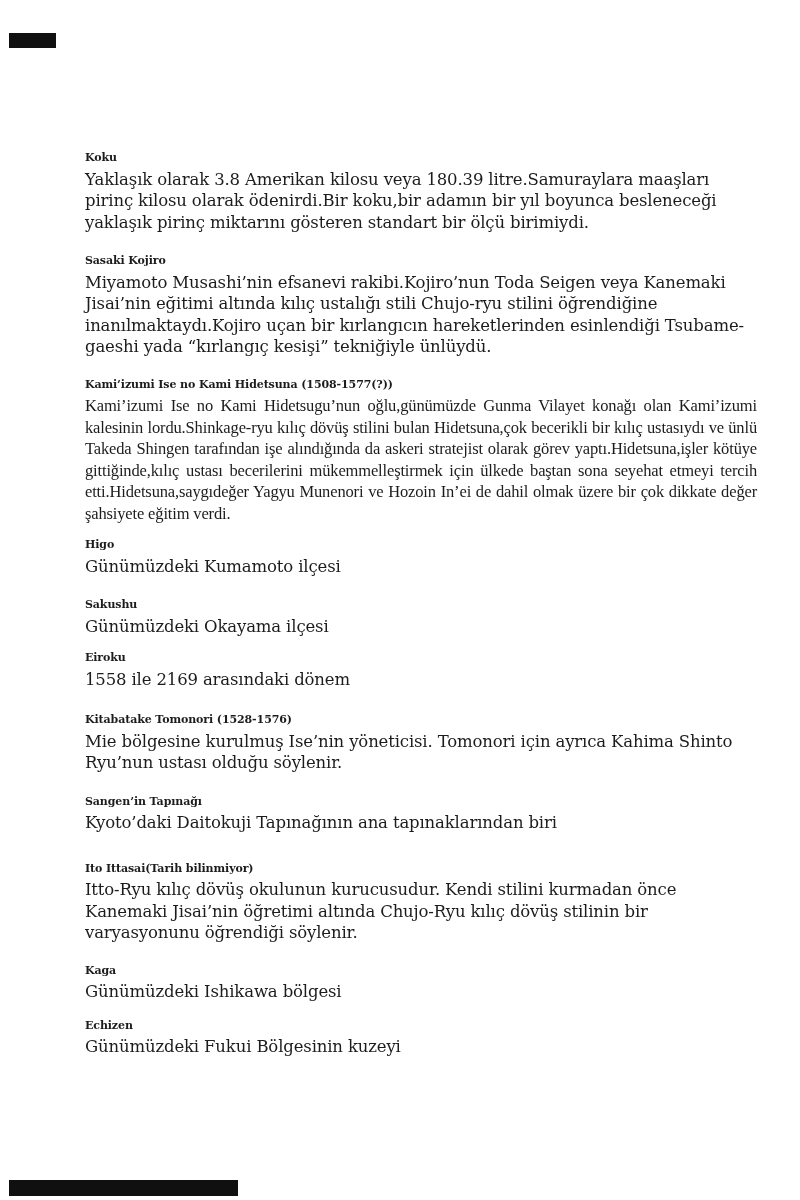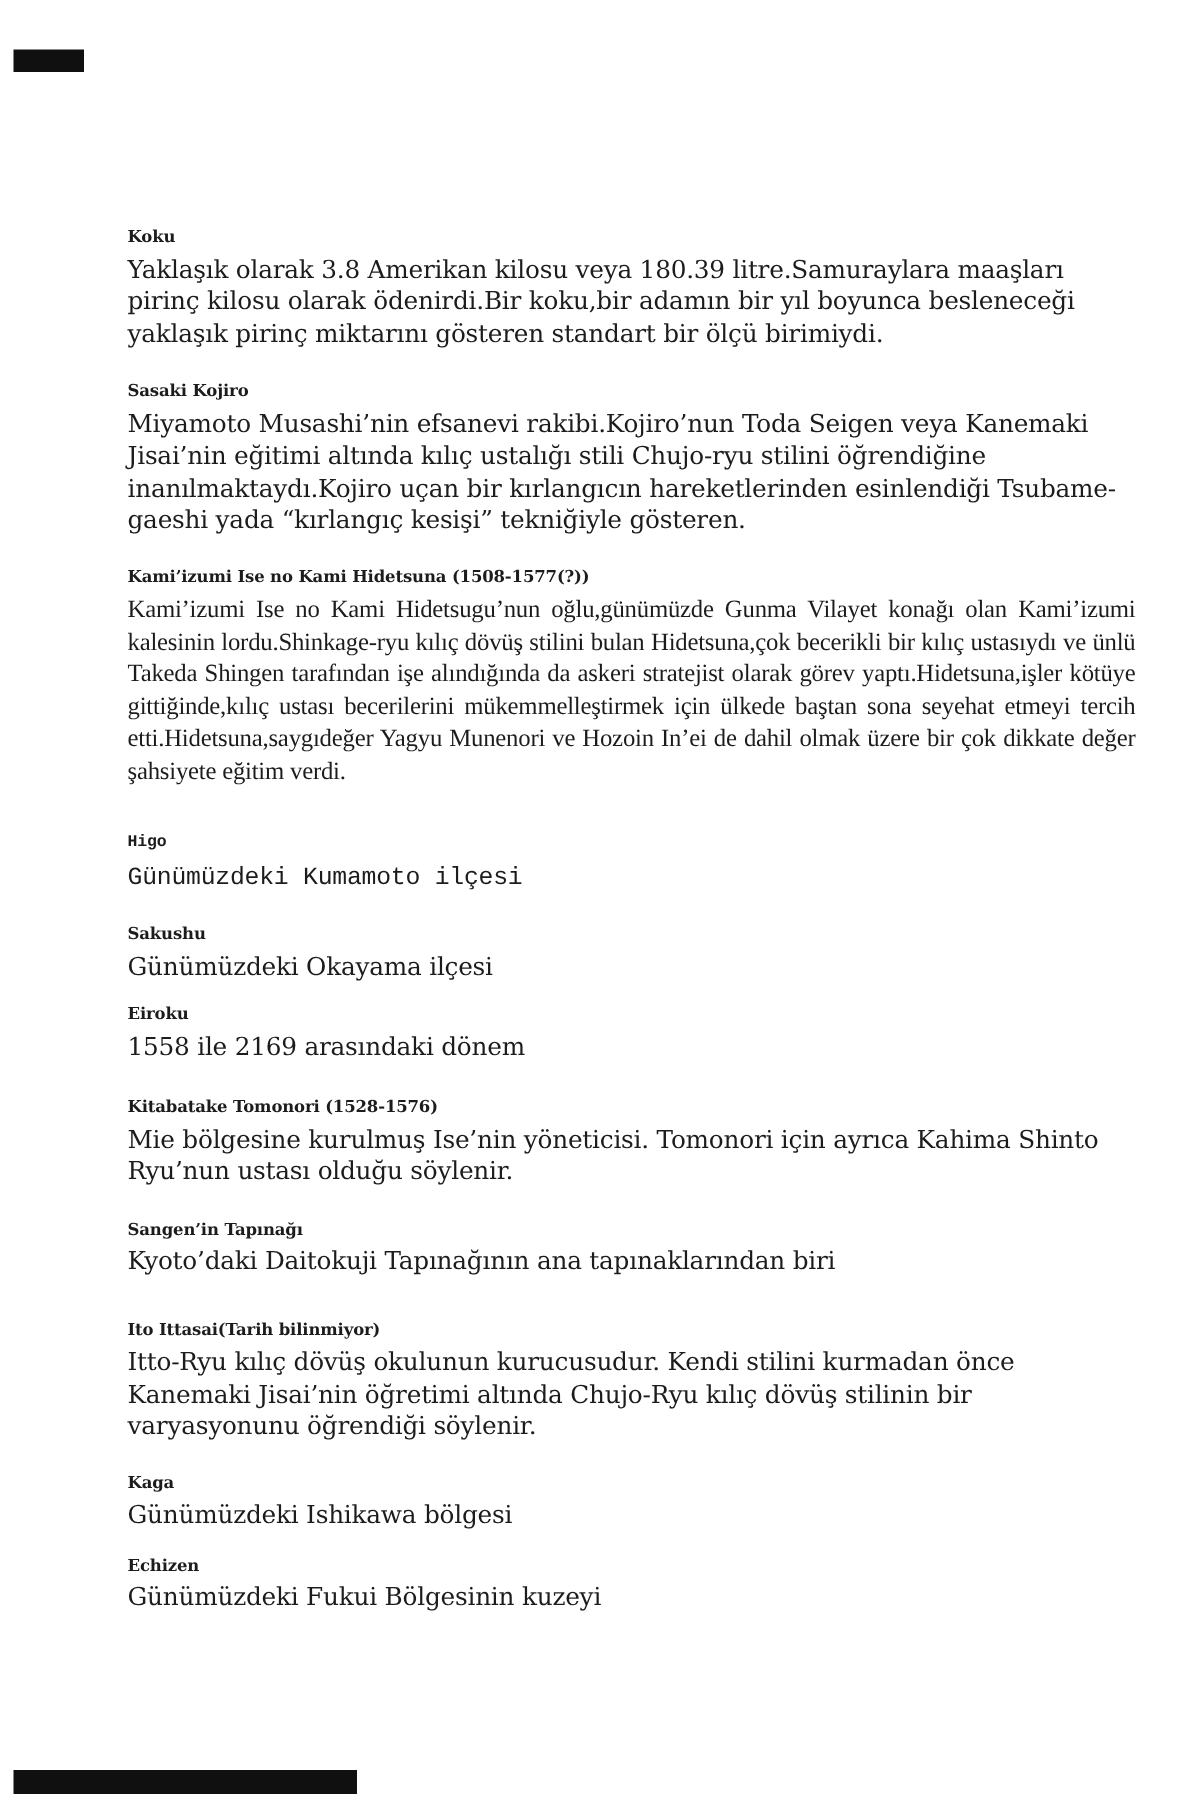--- a/index.html
+++ b/index.html
@@ -32,21 +32,21 @@
     font-size:11px;
     font-weight:bold;
     letter-spacing:-0.1px;
   }
   .entry p { margin:0; }
   .entry p.justify { text-align:justify;font-family:Liberation Serif, serif; }
 
   .entry.e1  { margin-top:0; }
   .entry.e2  { margin-top:17px; }
   .entry.e3  { margin-top:16px; }
-  .entry.e4  { margin-top:28px;font-family:Liberation Mono, monospace; }
+  .entry.e4  { margin-top:10px; }
   .entry.e5  { margin-top:12px; }
   .entry.e6  { margin-top:17px; }
   .entry.e7  { margin-top:10px; }
   .entry.e8  { margin-top:19px; }
   .entry.e9  { margin-top:17px; }
   .entry.e10 { margin-top:24px; }
   .entry.e11 { margin-top:16px; }
   .entry.e12 { margin-top:12px; }
 </style>
 </head>
@@ -59,21 +59,21 @@
 
   <main class="content">
 
     <section class="entry e1">
       <h3>Koku</h3>
       <p>Yaklaşık olarak 3.8 Amerikan kilosu veya 180.39 litre.Samuraylara maaşları pirinç kilosu olarak ödenirdi.Bir koku,bir adamın bir yıl boyunca besleneceği yaklaşık pirinç miktarını gösteren standart bir ölçü birimiydi.</p>
     </section>
 
     <section class="entry e2">
       <h3>Sasaki Kojiro</h3>
-      <p>Miyamoto Musashi’nin efsanevi rakibi.Kojiro’nun Toda Seigen veya Kanemaki Jisai’nin eğitimi altında kılıç ustalığı stili Chujo-ryu stilini öğrendiğine inanılmaktaydı.Kojiro uçan bir kırlangıcın hareketlerinden esinlendiği Tsubame-gaeshi yada “kırlangıç kesişi” tekniğiyle gösteren.</p>
+      <p>Miyamoto Musashi’nin efsanevi rakibi.Kojiro’nun Toda Seigen veya Kanemaki Jisai’nin eğitimi altında kılıç ustalığı stili Chujo-ryu stilini öğrendiğine inanılmaktaydı.Kojiro uçan bir kırlangıcın hareketlerinden esinlendiği Tsubame-gaeshi yada “kırlangıç kesişi” tekniğiyle ünlüydü.</p>
     </section>
 
     <section class="entry e3">
       <h3>Kami’izumi Ise no Kami Hidetsuna (1508-1577(?))</h3>
       <p class="justify">Kami’izumi Ise no Kami Hidetsugu’nun oğlu,günümüzde Gunma Vilayet konağı olan Kami’izumi kalesinin lordu.Shinkage-ryu kılıç dövüş stilini bulan Hidetsuna,çok becerikli bir kılıç ustasıydı ve ünlü Takeda Shingen tarafından işe alındığında da askeri stratejist olarak görev yaptı.Hidetsuna,işler kötüye gittiğinde,kılıç ustası becerilerini mükemmelleştirmek için ülkede baştan sona seyehat etmeyi tercih etti.Hidetsuna,saygıdeğer Yagyu Munenori ve Hozoin In’ei de dahil olmak üzere bir çok dikkate değer şahsiyete eğitim verdi.</p>
     </section>
 
     <section class="entry e4">
       <h3>Higo</h3>
       <p>Günümüzdeki Kumamoto ilçesi</p>

